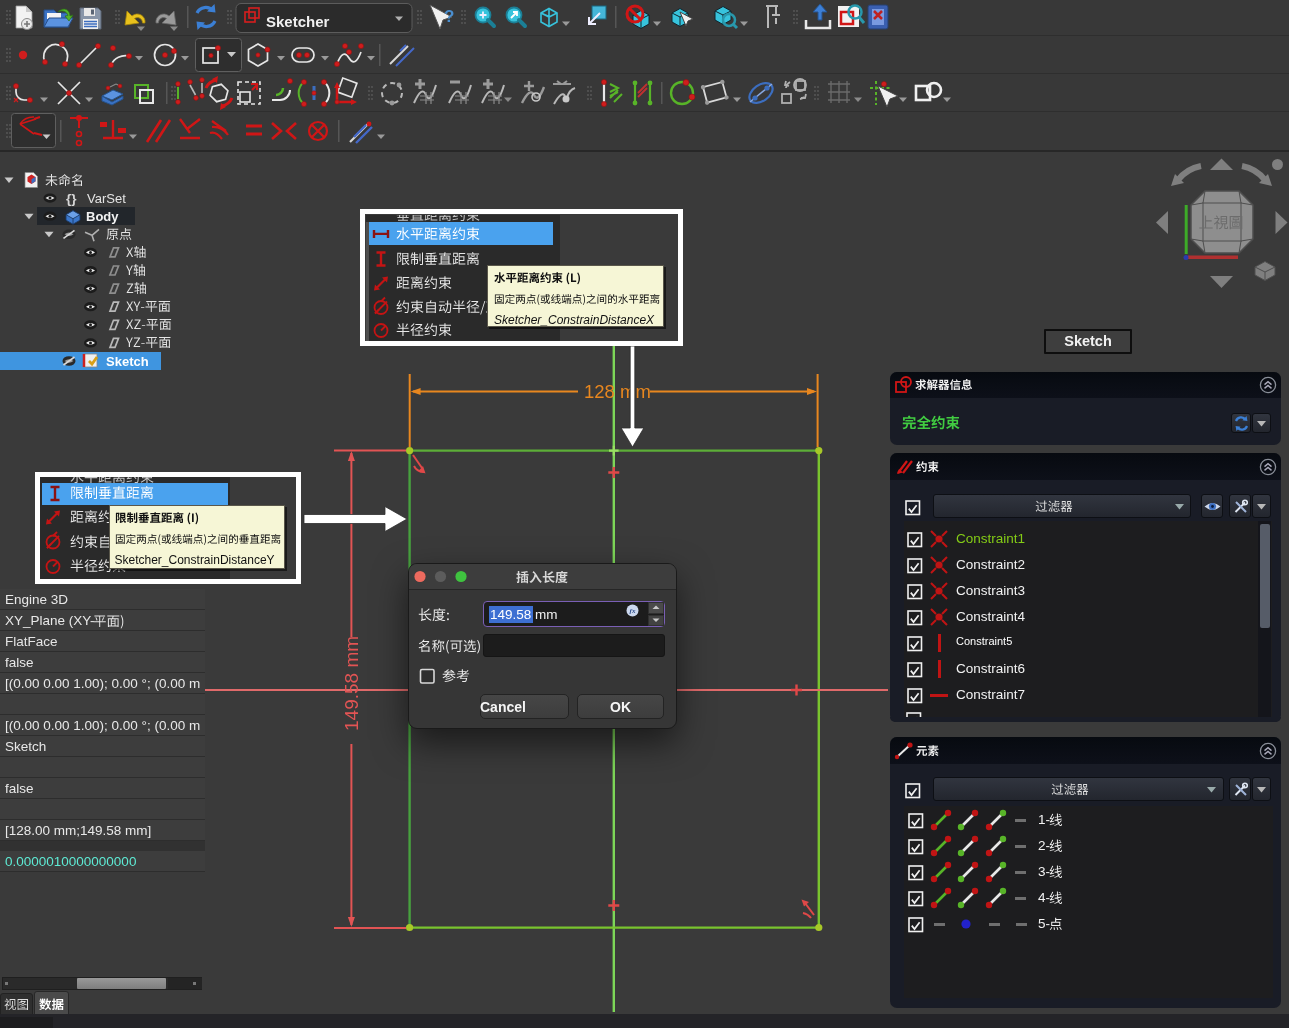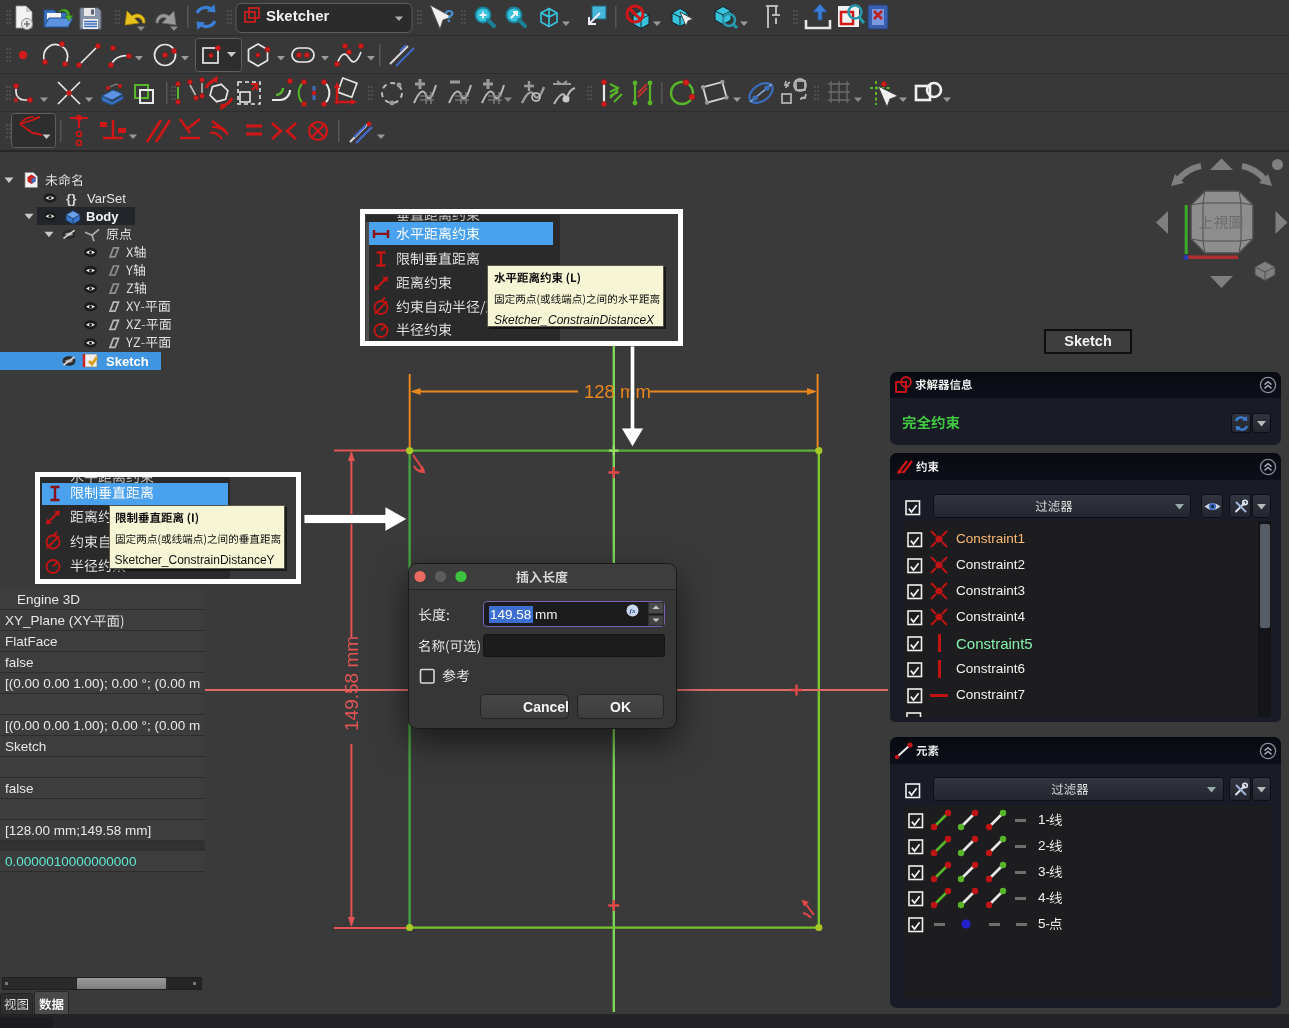--- a/index.html
+++ b/index.html
@@ -379,21 +379,21 @@
     <path d="M212 121 l14 10 m-14 -4 a18 18 0 0 1 16 8 m-18 -2 q6 -2 12 6" stroke="#d01616" stroke-width="2.2" fill="none"></path>
     <path d="M246 126 h16 M246 134 h16" stroke="#d01616" stroke-width="3"></path>
     <path d="M272 123 l9 8 -9 8 m24 -16 l-9 8 9 8" stroke="#d01616" stroke-width="2.6" fill="none"></path>
     <circle cx="318" cy="131" r="9" fill="none" stroke="#d01616" stroke-width="2.2"></circle>
     <path d="M312 125 l12 12 m0 -12 l-12 12" stroke="#d01616" stroke-width="2.2"></path>
     <path d="M350 142 L368 124" stroke="#d8d8d8" stroke-width="2.2"></path>
     <path d="M354 137 L366 125 M356 143 L372 127" stroke="#4468c8" stroke-width="2.4"></path>
     <circle cx="369" cy="124" r="2.4" fill="#d01616"></circle>
     <path d="M377 134.5 L385 134.5 L381 139 Z" fill="#9a9a9a"></path>
   </svg>
-<div class="txt" style="left:266px;top:7px;font-size:15px;font-weight:bold;color:#f0f0f0">Sketcher</div>
+<div class="txt" style="left:266px;top:13px;font-size:15px;font-weight:bold;color:#f0f0f0">Sketcher</div>
 <div class="ab" style="left:37px;top:207.0px;width:98px;height:18.4px;background:#22262b"></div>
 <div class="ab" style="left:0;top:351.8px;width:161px;height:18.4px;background:#3f95e0"></div>
 <svg class="ab" style="left:0;top:0" width="300" height="400">
     <path d="M4.5 177.5 h9 l-4.5 5.5 z" fill="#c9c9c9"></path>
     <path d="M25 172.5 h8.5 l4 4 v11 h-12.5 z" fill="#f2f2f2" stroke="#8a8a8a" stroke-width="0.7"></path>
     <path d="M27.5 177.0 l4 -2.5 4 2.5 v4.5 l-4 2.5 -4 -2.5 z" fill="#cc2222"></path>
     <path d="M31.5 179.2 l4 -2.5 v4.5 l-4 2.5 z" fill="#3c6ec0"></path>
     <ellipse cx="50" cy="198.1" rx="6.5" ry="4.6" fill="#1c1c1c"></ellipse>
     <path d="M45.5 198.1 Q50 194.5 54.5 198.1 Q50 201.7 45.5 198.1 Z" fill="#ededed"></path>
     <circle cx="50" cy="198.1" r="1.5" fill="#1c1c1c"></circle>
@@ -485,21 +485,21 @@
     </g>
   </svg>
 <svg style="position:absolute;left:126px;top:347.4px;overflow:visible" width="1" height="1">
     <g>
       <path transform="translate(0.0,0)" d="M2.8 0V-3.7L-0 -9.5H1.3L2.5 -6.8Q2.7 -6.3 3 -5.8Q3.2 -5.3 3.4 -4.7H3.5Q3.7 -5.3 4 -5.8Q4.2 -6.3 4.4 -6.8L5.7 -9.5H6.9L4 -3.7V0Z M7.6 0V-0.7L12.6 -8.5H8V-9.5H14.1V-8.8L9 -1H14.1V0Z M15.3 -3.2V-4.1H18.7V-3.2Z M20.6 -10H30.9V-9.1H20.6ZM19.9 -4.5H31.6V-3.5H19.9ZM21.5 -8.2 22.4 -8.4Q22.7 -8 22.9 -7.4Q23.2 -6.9 23.4 -6.4Q23.6 -5.9 23.6 -5.5L22.7 -5.2Q22.6 -5.6 22.4 -6.1Q22.2 -6.6 22 -7.2Q21.8 -7.7 21.5 -8.2ZM29.1 -8.5 30.1 -8.2Q29.9 -7.7 29.6 -7.1Q29.3 -6.6 29 -6.1Q28.8 -5.5 28.5 -5.1L27.7 -5.4Q27.9 -5.8 28.2 -6.4Q28.4 -6.9 28.7 -7.5Q28.9 -8 29.1 -8.5ZM25.2 -9.7H26.2V1H25.2Z M36.9 -5.1H40.4V-4.3H36.9ZM36.9 -2.9H40.5V-2.1H36.9ZM34.2 -0.6H43.4V0.4H34.2ZM33.6 -7.5H43.9V1H42.9V-6.6H34.5V1H33.6ZM36.4 -6.9H37.3V-0.1H36.4ZM40.1 -6.9H41V-0.2H40.1ZM38.1 -9.6 39.2 -9.4Q39 -8.7 38.8 -8Q38.6 -7.3 38.4 -6.8L37.5 -7.1Q37.6 -7.4 37.8 -7.9Q37.9 -8.3 38 -8.8Q38.1 -9.3 38.1 -9.6ZM33 -10.1H44.5V-9.1H33Z" fill="#e4e4e4"></path>
     </g>
   </svg>
 <div class="txt" style="left:106px;top:354px;font-size:13px;font-weight:bold;color:#ffffff">Sketch</div>
 <div class="ab" style="left:0;top:589px;width:205px;height:252px;background:#3d3d3d"></div>
 <div class="ab" style="left:0;top:609px;width:205px;height:1px;background:#2d2d2d"></div>
-<div class="txt" style="left:17px;top:592px;font-size:13.5px;color:#e8e8e8;width:200px;overflow:hidden">Engine 3D</div>
+<div class="txt" style="left:5px;top:592px;font-size:13.5px;color:#e8e8e8;width:200px;overflow:hidden">Engine 3D</div>
 <div class="ab" style="left:0;top:630px;width:205px;height:1px;background:#2d2d2d"></div>
 <div class="ab" style="left:0;top:651px;width:205px;height:1px;background:#2d2d2d"></div>
 <div class="txt" style="left:5px;top:634px;font-size:13.5px;color:#e5e5e5;width:200px;overflow:hidden">FlatFace</div>
 <div class="ab" style="left:0;top:672px;width:205px;height:1px;background:#2d2d2d"></div>
 <div class="txt" style="left:5px;top:655px;font-size:13.5px;color:#e8e8e8;width:200px;overflow:hidden">false</div>
 <div class="ab" style="left:0;top:693px;width:205px;height:1px;background:#2d2d2d"></div>
 <div class="txt" style="left:5px;top:676px;font-size:13.5px;color:#e8e8e8;width:200px;overflow:hidden">[(0.00 0.00 1.00); 0.00 °; (0.00 m</div>
 <div class="ab" style="left:0;top:714px;width:205px;height:1px;background:#2d2d2d"></div>
 <div class="ab" style="left:0;top:735px;width:205px;height:1px;background:#2d2d2d"></div>
 <div class="txt" style="left:5px;top:718px;font-size:13.5px;color:#e8e8e8;width:200px;overflow:hidden">[(0.00 0.00 1.00); 0.00 °; (0.00 m</div>
@@ -658,21 +658,21 @@
 <svg class="ab" style="left:907px;top:531.5px" width="16.5" height="16.5">
     <rect x="1" y="1" width="13.5" height="13.5" fill="none" stroke="#f0f0f0" stroke-width="1.6"></rect>
     <path d="M3.2 7.425000000000001 l2.7 3.375 l5.13 -6.75" fill="none" stroke="#f0f0f0" stroke-width="1.7" transform="translate(0.6,1.2)"></path>
   </svg>
 <svg class="ab" style="left:928px;top:528px" width="22" height="22">
     <g stroke="#c01414" stroke-width="2">
       <path d="M3 3 L8 8 M19 3 L14 8 M3 19 L8 14 M19 19 L14 14"></path>
     </g>
     <circle cx="11" cy="11" r="3.6" fill="#c01414"></circle>
   </svg>
-<div class="txt" style="left:956px;top:531px;font-size:13.5px;color:#fdba74">Constraint1</div>
+<div class="txt" style="left:956px;top:531px;font-size:13.5px;color:#84cc16">Constraint1</div>
 <svg class="ab" style="left:907px;top:557.5px" width="16.5" height="16.5">
     <rect x="1" y="1" width="13.5" height="13.5" fill="none" stroke="#f0f0f0" stroke-width="1.6"></rect>
     <path d="M3.2 7.425000000000001 l2.7 3.375 l5.13 -6.75" fill="none" stroke="#f0f0f0" stroke-width="1.7" transform="translate(0.6,1.2)"></path>
   </svg>
 <svg class="ab" style="left:928px;top:554px" width="22" height="22">
     <g stroke="#c01414" stroke-width="2">
       <path d="M3 3 L8 8 M19 3 L14 8 M3 19 L8 14 M19 19 L14 14"></path>
     </g>
     <circle cx="11" cy="11" r="3.6" fill="#c01414"></circle>
   </svg>
@@ -697,21 +697,21 @@
       <path d="M3 3 L8 8 M19 3 L14 8 M3 19 L8 14 M19 19 L14 14"></path>
     </g>
     <circle cx="11" cy="11" r="3.6" fill="#c01414"></circle>
   </svg>
 <div class="txt" style="left:956px;top:609px;font-size:13.5px;color:#f2f2f2">Constraint4</div>
 <svg class="ab" style="left:907px;top:635.5px" width="16.5" height="16.5">
     <rect x="1" y="1" width="13.5" height="13.5" fill="none" stroke="#f0f0f0" stroke-width="1.6"></rect>
     <path d="M3.2 7.425000000000001 l2.7 3.375 l5.13 -6.75" fill="none" stroke="#f0f0f0" stroke-width="1.7" transform="translate(0.6,1.2)"></path>
   </svg>
 <div class="ab" style="left:937.5px;top:634px;width:3.5px;height:18px;background:#c01414"></div>
-<div class="txt" style="left:956px;top:635px;font-size:15px;color:#86efac">Constraint5</div>
+<div class="txt" style="left:956px;top:635px;font-size:11px;color:#ffffff">Constraint5</div>
 <svg class="ab" style="left:907px;top:661.5px" width="16.5" height="16.5">
     <rect x="1" y="1" width="13.5" height="13.5" fill="none" stroke="#f0f0f0" stroke-width="1.6"></rect>
     <path d="M3.2 7.425000000000001 l2.7 3.375 l5.13 -6.75" fill="none" stroke="#f0f0f0" stroke-width="1.7" transform="translate(0.6,1.2)"></path>
   </svg>
 <div class="ab" style="left:937.5px;top:660px;width:3.5px;height:18px;background:#c01414"></div>
 <div class="txt" style="left:956px;top:661px;font-size:13.5px;color:#f2f2f2">Constraint6</div>
 <svg class="ab" style="left:907px;top:687.5px" width="16.5" height="16.5">
     <rect x="1" y="1" width="13.5" height="13.5" fill="none" stroke="#f0f0f0" stroke-width="1.6"></rect>
     <path d="M3.2 7.425000000000001 l2.7 3.375 l5.13 -6.75" fill="none" stroke="#f0f0f0" stroke-width="1.7" transform="translate(0.6,1.2)"></path>
   </svg>
@@ -1061,14 +1061,14 @@
 <div class="ab" style="left:483px;top:634px;width:182px;height:23px;background:#1c1c1c;border:1px solid #151515;border-radius:3px"></div>
 <svg class="ab" style="left:419px;top:668px" width="17" height="17">
     <rect x="1.5" y="1.5" width="13.5" height="13.5" fill="#2e2e2e" stroke="#d8d8d8" stroke-width="1.6" rx="1.5"></rect>
   </svg>
 <svg style="position:absolute;left:442px;top:681px;overflow:visible" width="1" height="1">
     <g>
       <path transform="translate(0.0,0)" d="M8.1 -10.8 8.9 -11.3Q9.6 -11 10.2 -10.5Q10.9 -10 11.5 -9.5Q12.2 -9 12.5 -8.5L11.7 -7.9Q11.3 -8.3 10.7 -8.8Q10.1 -9.4 9.4 -9.9Q8.8 -10.4 8.1 -10.8ZM0.7 -7.2H13.3V-6.3H0.7ZM7.7 -5.6 8.5 -5.2Q8 -4.7 7.3 -4.4Q6.5 -4 5.7 -3.7Q5 -3.4 4.2 -3.2Q4.1 -3.4 3.9 -3.6Q3.8 -3.8 3.6 -4Q4.3 -4.1 5 -4.4Q5.8 -4.6 6.5 -5Q7.2 -5.3 7.7 -5.6ZM8.9 -4 9.8 -3.5Q9.1 -3 8.1 -2.5Q7.2 -2.1 6.1 -1.7Q5 -1.4 3.9 -1.1Q3.8 -1.3 3.7 -1.6Q3.5 -1.8 3.3 -2Q4.3 -2.1 5.4 -2.4Q6.4 -2.7 7.4 -3.1Q8.3 -3.5 8.9 -4ZM10.7 -2.5 11.6 -2Q10.7 -1.1 9.4 -0.5Q8.1 0.1 6.4 0.5Q4.8 0.9 3 1.1Q2.9 0.9 2.8 0.7Q2.6 0.4 2.5 0.2Q4.2 0.1 5.8 -0.3Q7.3 -0.6 8.6 -1.2Q9.9 -1.7 10.7 -2.5ZM5.8 -8.9 6.8 -8.6Q6 -6.6 4.6 -5.1Q3.2 -3.6 1.3 -2.7Q1.3 -2.8 1.1 -3Q1 -3.1 0.8 -3.3Q0.7 -3.4 0.5 -3.5Q2.4 -4.3 3.7 -5.7Q5.1 -7 5.8 -8.9ZM9.1 -7Q9.6 -6.3 10.3 -5.7Q11 -5 11.8 -4.5Q12.7 -4 13.5 -3.7Q13.4 -3.5 13.3 -3.4Q13.1 -3.2 13 -3.1Q12.9 -2.9 12.8 -2.8Q12 -3.2 11.1 -3.8Q10.2 -4.4 9.5 -5.1Q8.8 -5.9 8.2 -6.7ZM2.5 -8.3Q2.5 -8.4 2.4 -8.6Q2.4 -8.8 2.3 -8.9Q2.3 -9.1 2.2 -9.3Q2.4 -9.3 2.7 -9.4Q2.9 -9.5 3.2 -9.7Q3.4 -9.8 3.9 -10.1Q4.4 -10.5 5 -10.9Q5.5 -11.4 6 -11.8L7 -11.3Q6.1 -10.5 5.1 -9.9Q4.1 -9.2 3.2 -8.8V-8.8Q3.2 -8.8 3.1 -8.7Q3 -8.7 2.9 -8.6Q2.7 -8.5 2.6 -8.4Q2.5 -8.4 2.5 -8.3ZM2.5 -8.3 2.5 -9 3.2 -9.4 10.9 -9.6Q11 -9.5 11 -9.2Q11.1 -9 11.1 -8.8Q8.9 -8.7 7.4 -8.6Q6 -8.6 5 -8.5Q4.1 -8.5 3.6 -8.4Q3.1 -8.4 2.9 -8.4Q2.7 -8.3 2.5 -8.3Z M24.1 -3H25.2Q25.2 -3 25.2 -3Q25.1 -2.9 25.1 -2.8Q25.1 -2.6 25.1 -2.6Q24.9 -1.1 24.6 -0.4Q24.4 0.4 24.1 0.6Q23.8 0.9 23.5 0.9Q23.3 1 22.8 1Q22.5 1 21.8 1Q21.1 1 20.3 1Q20.3 0.7 20.2 0.5Q20.1 0.2 20 -0Q20.5 0 21 0Q21.5 0.1 22 0.1Q22.4 0.1 22.5 0.1Q22.8 0.1 23 0.1Q23.1 0 23.2 -0Q23.5 -0.2 23.7 -0.9Q23.9 -1.6 24.1 -2.9ZM18.7 -3H24.4V-2.2H18.5ZM19.2 -5.3H25.8V-4.4H18.9ZM15 -7.6H27.1V-6.7H15ZM16.2 -10.1H23.9V-9.2H16.2ZM19.8 -11.8H20.9V-7.2H19.8ZM25.7 -11.1 26.5 -10.6Q25.5 -9.3 24.2 -8.2Q22.8 -7 21.4 -6Q19.9 -5 18.3 -4.2Q16.7 -3.3 15.1 -2.7Q15 -2.8 14.9 -3Q14.8 -3.1 14.7 -3.3Q14.6 -3.5 14.6 -3.6Q16.2 -4.2 17.8 -5Q19.3 -5.8 20.8 -6.7Q22.2 -7.7 23.5 -8.8Q24.7 -9.9 25.7 -11.1ZM19 -4.9H20.1Q19.8 -4.2 19.4 -3.5Q19.1 -2.7 18.8 -2.2H17.7Q18 -2.7 18.4 -3.5Q18.7 -4.3 19 -4.9Z" fill="#eeeeee"></path>
     </g>
   </svg>
 <div class="ab" style="left:480px;top:694px;width:89px;height:25px;background:linear-gradient(180deg,#464646,#3d3d3d);border:1px solid #232323;border-radius:5px"></div>
-<div class="txt" style="left:480px;top:698.5px;width:89px;text-align:right;font-size:14px;font-weight:bold;color:#f5f5f5">Cancel</div>
+<div class="txt" style="left:480px;top:698.5px;width:89px;text-align:left;font-size:14px;font-weight:bold;color:#f5f5f5">Cancel</div>
 <div class="ab" style="left:577px;top:694px;width:87px;height:25px;background:linear-gradient(180deg,#464646,#3d3d3d);border:1px solid #232323;border-radius:5px"></div>
 <div class="txt" style="left:577px;top:698.5px;width:87px;text-align:center;font-size:14px;font-weight:bold;color:#f5f5f5">OK</div>
 </body></html>

